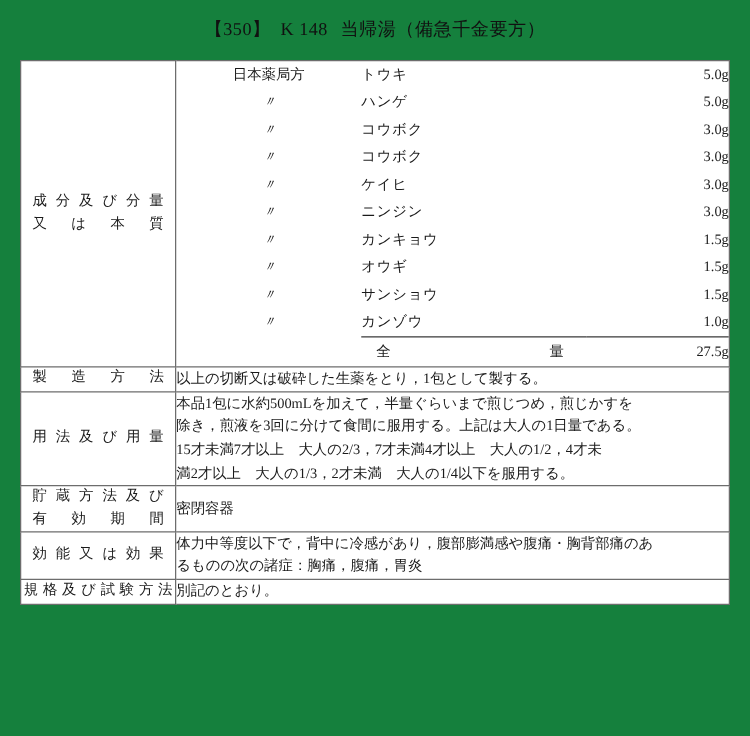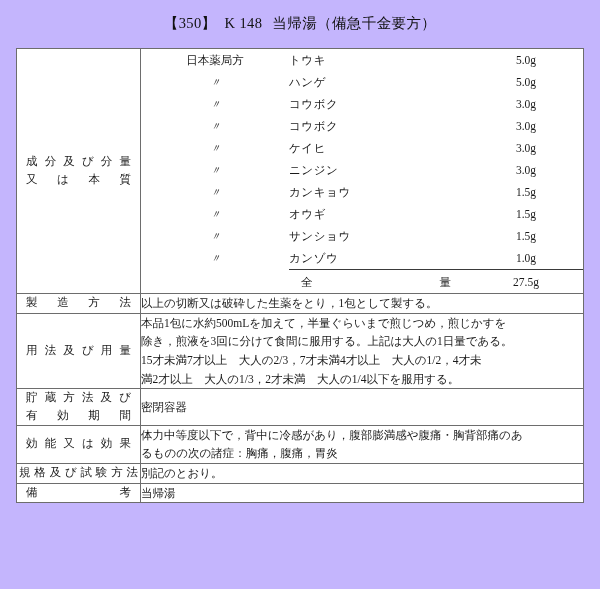--- a/index.html
+++ b/index.html
@@ -12,21 +12,21 @@
     width: 600px;
     height: 589px;
     font-family: "Liberation Serif", "DejaVu Serif", serif;
     color: #1a1a1a;
     overflow: hidden;
   }
   .page {
     position: relative;
     width: 600px;
     height: 589px;
-    background: #c4b5fd;
+    background: #15803d;
   }
 
   
   .doc-title {
     position: absolute;
     left: 0;
     top: 14px;
     width: 600px;
     text-align: center;
     font-size: 14.5px;
@@ -108,21 +108,21 @@
     letter-spacing: -1px;
   }
   td.c-name {
     width: 180px;
     text-align: left;
     padding-left: 12px;
     letter-spacing: 0.6px;
     white-space: nowrap;
   }
   td.c-amt {
-    text-align: center;
+    text-align: right;
     padding-left: 6px;
     white-space: nowrap;
   }
   tr.last-ing td.c-name,
   tr.last-ing td.c-amt,
   tr.last-ing td.c-src {
     border-bottom: 1px solid #3a3a3a;
   }
   tr.last-ing td.c-src { border-bottom-color: transparent; }
   tr.total td { padding-top: 1px; }
@@ -271,25 +271,17 @@
 
       <tr>
         <td class="lbl">
           <span class="spread2">規格及び試験方法</span>
         </td>
         <td class="val">
           <span class="line">別記のとおり。</span>
         </td>
       </tr>
 
-      <tr>
-        <td class="lbl">
-          <span class="spread">備考</span>
-        </td>
-        <td class="val">
-          <span class="line">当帰湯</span>
-        </td>
-      </tr>
 
     </tbody>
   </table>
 
 </div>
 
 </body></html>

